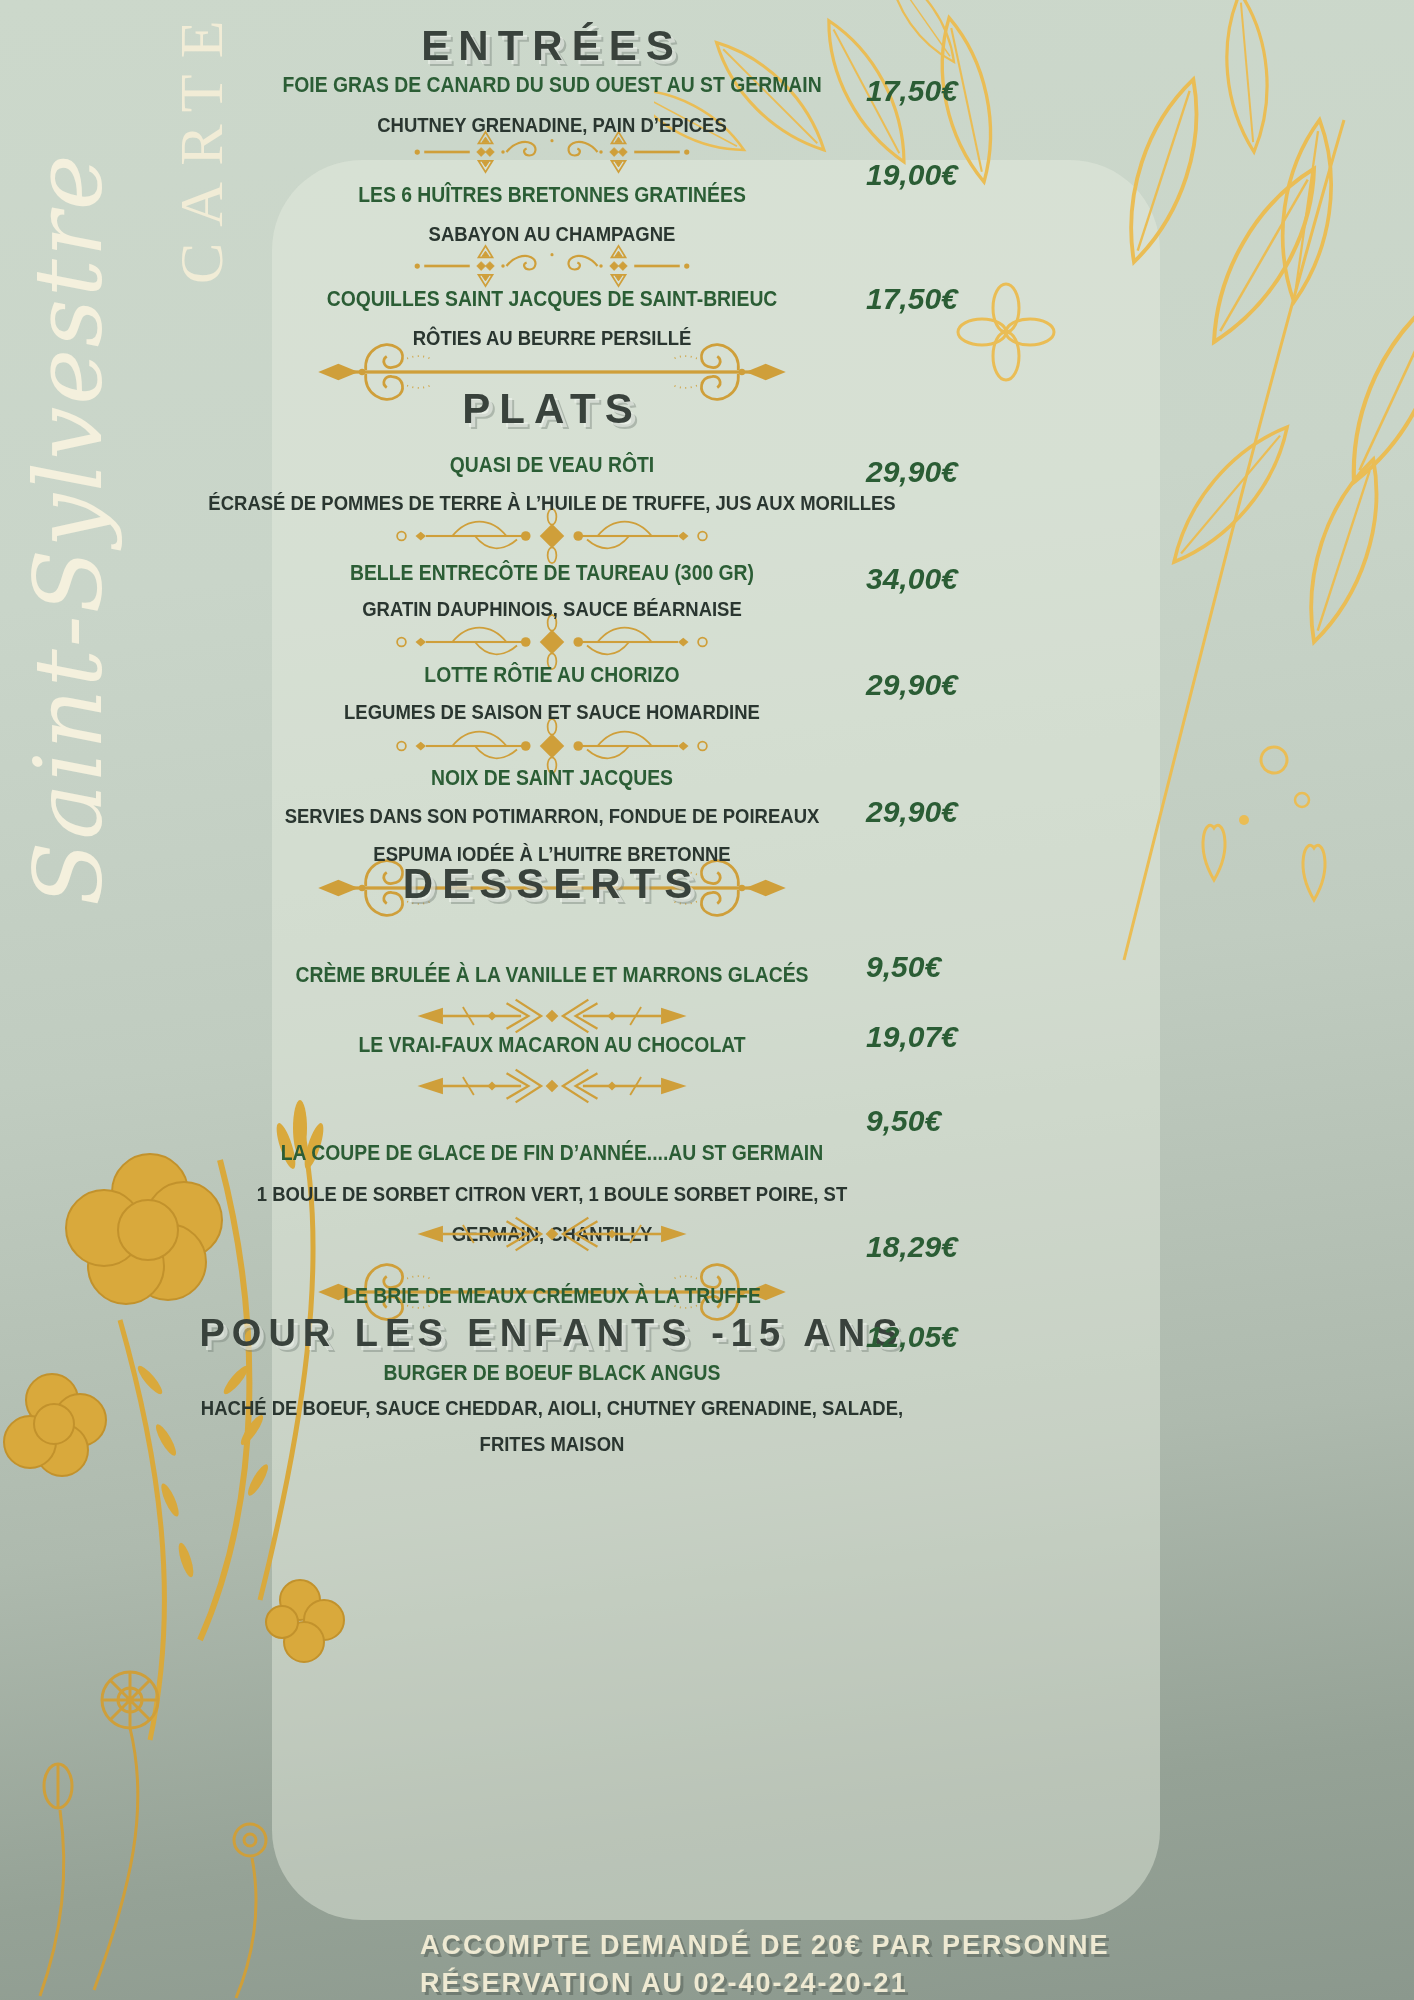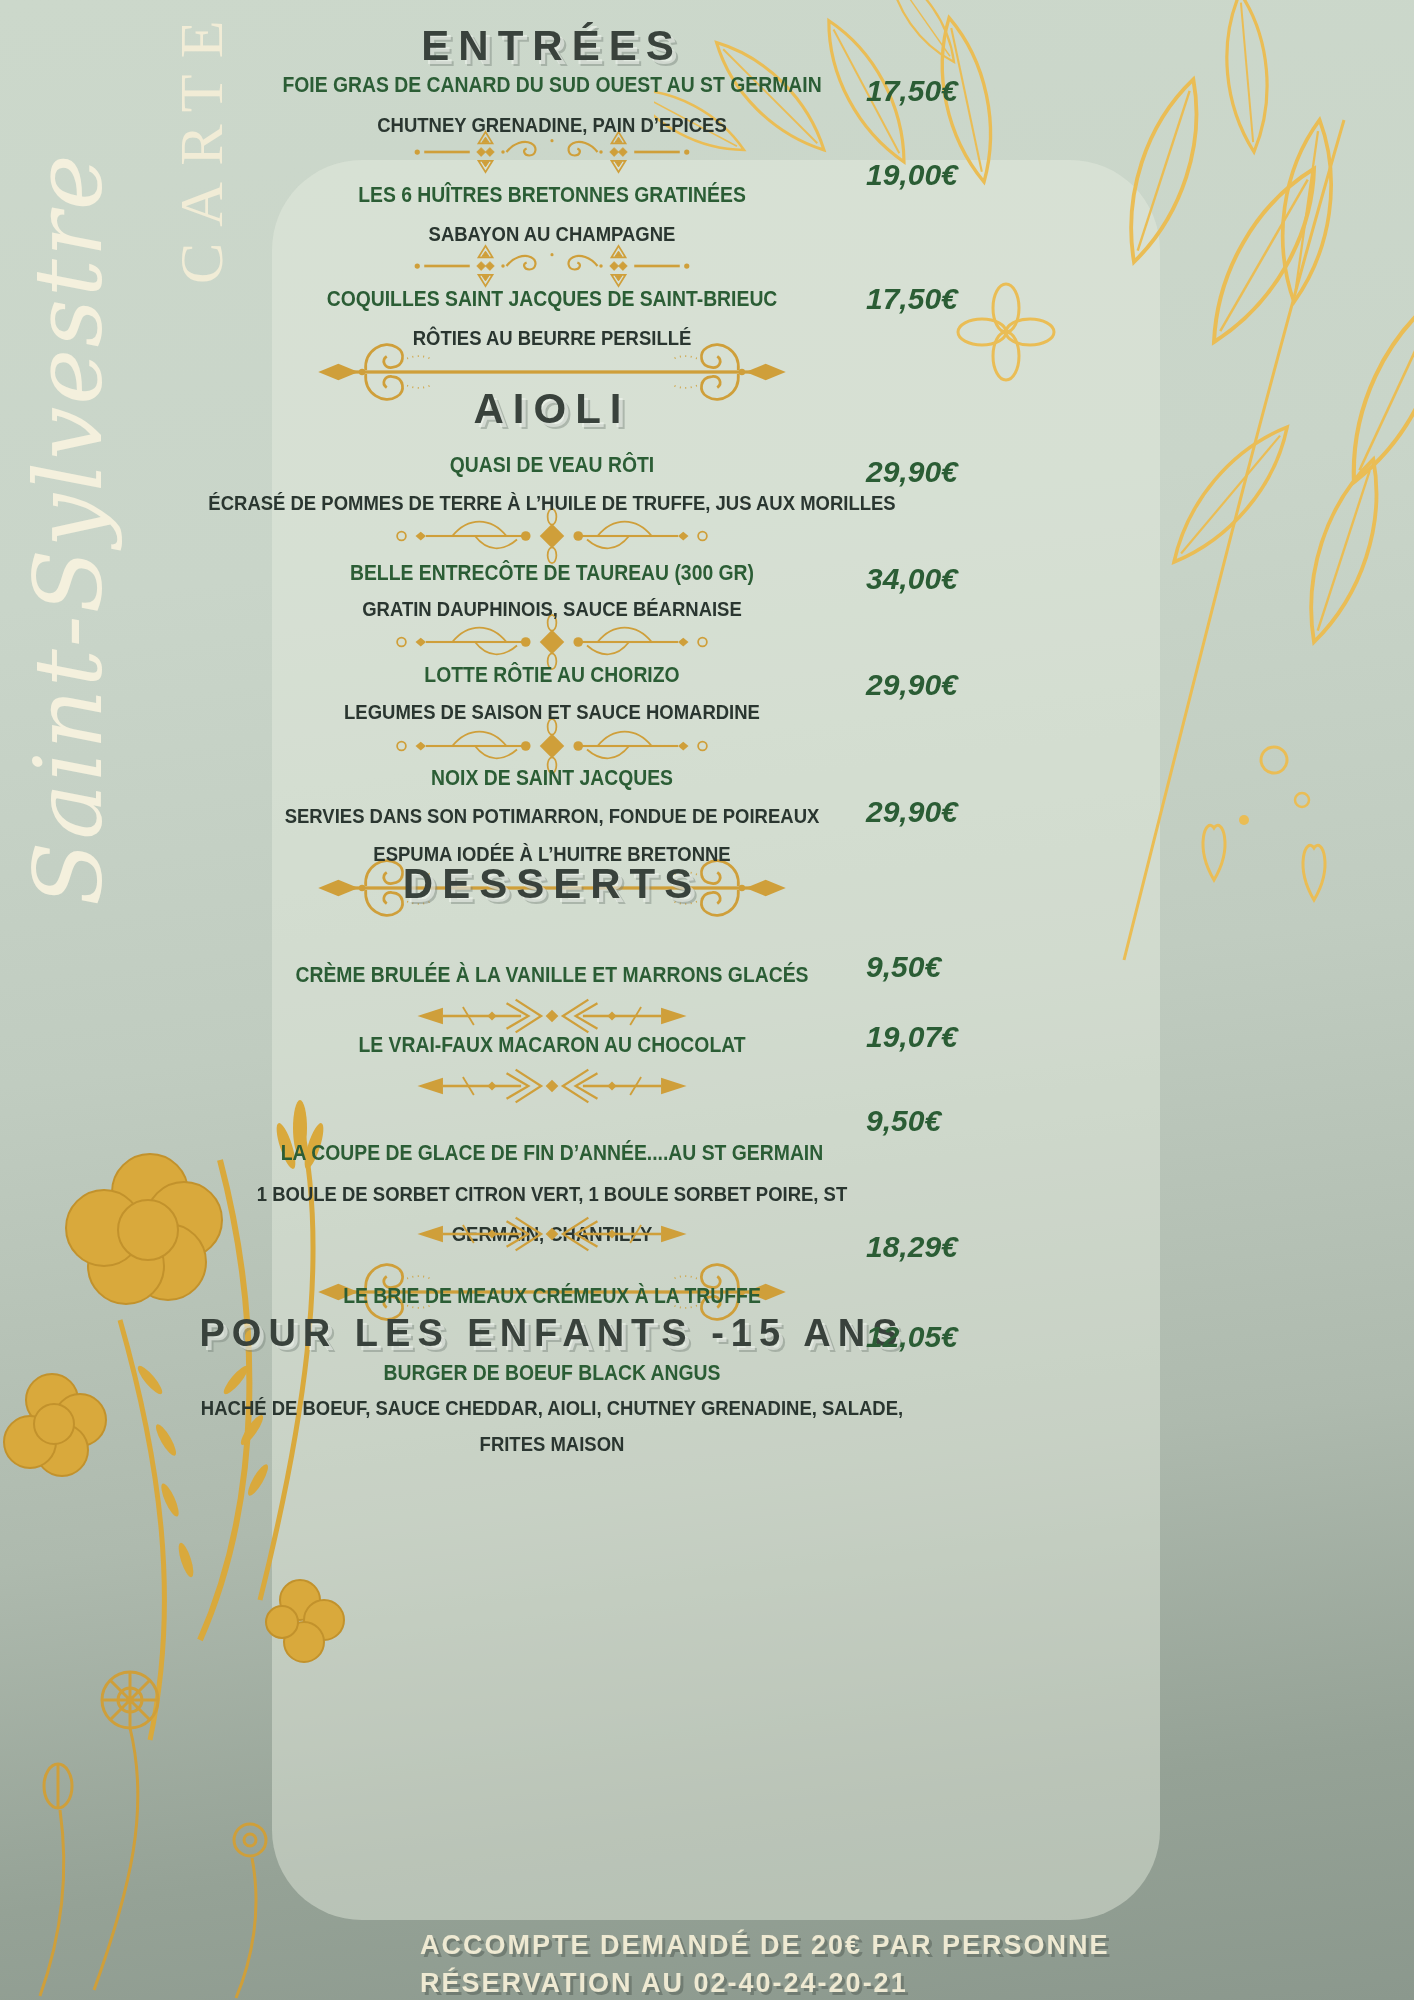--- a/index.html
+++ b/index.html
@@ -213,21 +213,21 @@
     </svg>
 
   <div class="name" style="top:286px">COQUILLES SAINT JACQUES DE SAINT-BRIEUC</div>
   <div class="desc" style="top:326px">RÔTIES AU BEURRE PERSILLÉ</div>
   <div class="price" style="top:282px">17,50€</div>
 
   <svg class="orn" style="top:330px" width="500" height="84">
       <use href="#orn-big" width="500" height="84"></use>
     </svg>
 
-  <div class="h-sec" style="top:385px">AIOLI</div>
+  <div class="h-sec" style="top:385px">PLATS</div>
 
   <div class="name" style="top:452px">QUASI DE VEAU RÔTI</div>
   <div class="desc" style="top:491px">ÉCRASÉ DE POMMES DE TERRE À L’HUILE DE TRUFFE, JUS AUX MORILLES</div>
   <div class="price" style="top:455px">29,90€</div>
 
   <svg class="orn" style="top:508px" width="340" height="56">
       <use href="#orn-c" width="340" height="56"></use>
     </svg>
 
   <div class="name" style="top:560px">BELLE ENTRECÔTE DE TAUREAU (300 GR)</div>

